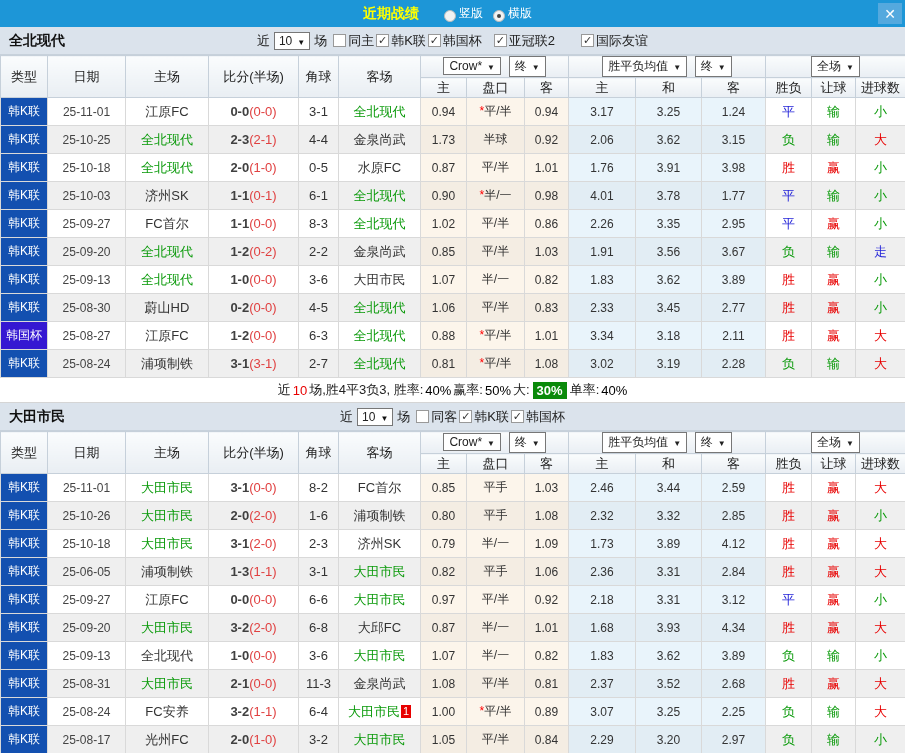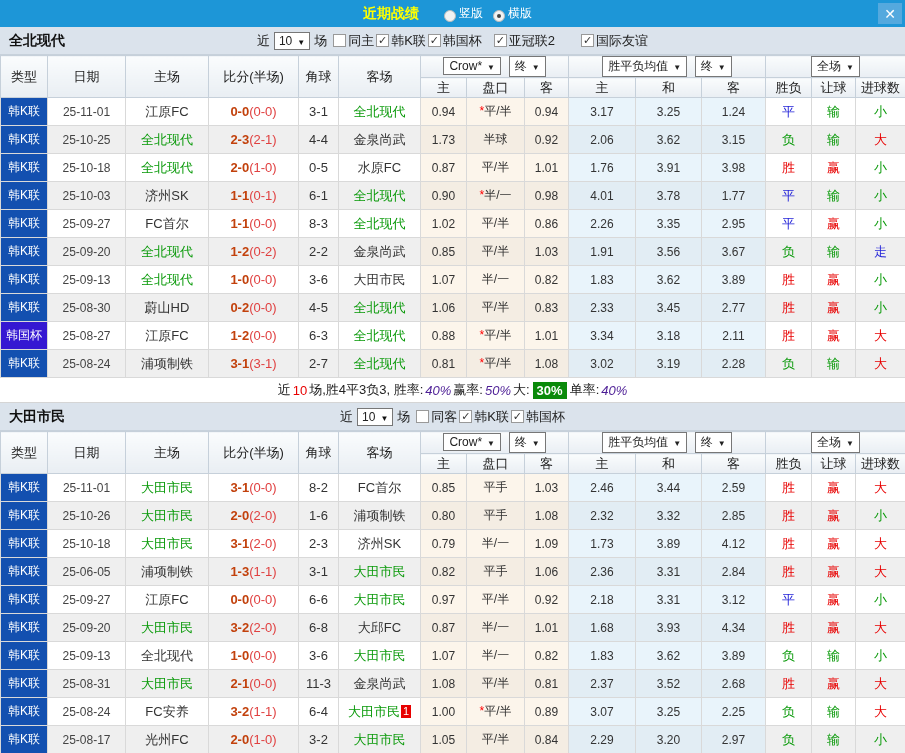--- a/index.html
+++ b/index.html
@@ -43,28 +43,28 @@
   tbody tr:nth-child(even) td { background: #efefef; }
   tbody tr:nth-child(odd) td { background: #ffffff; }
   tbody td.c-type { color: #fff; font-size: 12px; padding: 0; }
   tbody td.c-date { font-size: 12px; color: #444; }
   tbody td.c-odds { background: #fcf5eb !important; font-size: 12px; }
   tbody tr:nth-child(even) td.c-odds { background: #f4ede3 !important; }
   tbody td.c-avg { background: #e9f4fb !important; font-size: 12px; }
   tbody tr:nth-child(even) td.c-avg { background: #e2edf4 !important; }
   tbody td.c-res { font-weight: normal; }
   .hl { color: #0a9a0a; }
-  .ft { color: #c2410c; font-weight: bold; }
+  .ft { color: #404040; font-weight: bold; }
   .ht { color: #e04040; }
   .star { color: #ff0000; }
   .card { display: inline-block; background: #e80000; color: #fff; font-size: 11px; line-height: 13px; padding: 0 2px; margin-left: 1px; vertical-align: 1px; }
 
   
   .summary { height: 25px; display: flex; align-items: center; justify-content: center; font-size: 13px; color: #222; border-bottom: 1px solid #d5d5d5; background: #fff; }
-  .summary .blue { color: #4c1d95; font-style: italic; }
+  .summary .blue { color: #000000; }
   .summary .red { color: #e80000; }
   .summary .big-badge { background: #0a8a0a; color: #fff; padding: 1px 4px; margin: 0 2px; font-weight: bold; }
   .summary span { margin: 0 1px; }
 </style>
 </head>
 <body>
 
 <div class="app">
 
   <div class="topbar">

